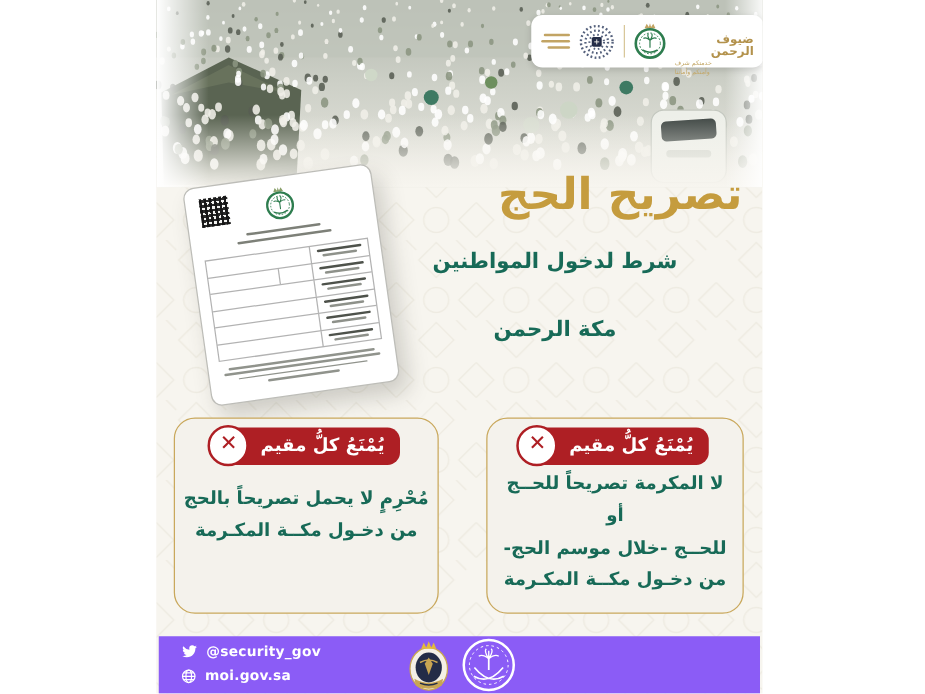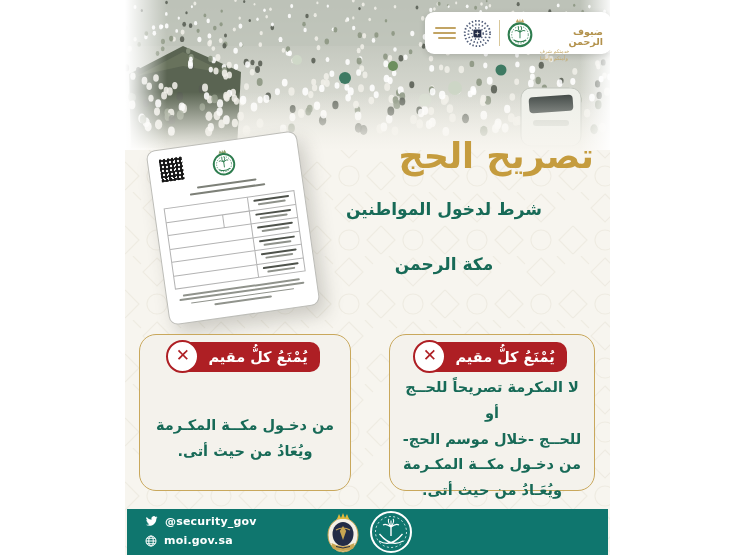--- a/index.html
+++ b/index.html
@@ -53,21 +53,21 @@
               border-radius:10px;height:30px;display:flex;align-items:center;direction:rtl;
               padding:0 12px 0 38px;font-size:14.5px;font-weight:bold;}
   .x-circle{position:absolute;left:-4px;top:-2px;width:33px;height:33px;background:#ffffff;border-radius:50%;
             border:2px solid #ae1f24;box-sizing:border-box;display:flex;align-items:center;justify-content:center;}
   .x-glyph{color:#ae1f24;font-size:17px;font-weight:bold;line-height:1;transform:translateY(-1px);}
   .rule-body{position:absolute;left:6px;right:6px;text-align:center;direction:rtl;color:#176a57;
              font-weight:bold;font-size:14.5px;line-height:1.78;}
   .rule-box.citizen .rule-body{top:52px;}
   .rule-box.resident .rule-body{top:40px;}
   
-  .footer{position:absolute;left:2px;right:2px;bottom:0;height:46px;background:#0f766e;}
+  .footer{position:absolute;left:2px;right:2px;bottom:0;height:46px;background:#8b5cf6;}
   .f-line{position:absolute;display:flex;align-items:center;gap:7px;color:#ffffff;
           font-size:11px;font-weight:bold;letter-spacing:.2px;}
   .f-line.tw{left:18px;top:6px;}
   .f-line.web{left:18px;top:25px;justify-content:space-between;}
   .f-logos{position:absolute;left:200px;top:1px;display:flex;gap:10px;align-items:center;}
 </style>
 </head>
 <body>
 
 <div class="stage">
@@ -665,38 +665,36 @@
     </div>
 
     <div class="rule-box citizen">
       <div class="rule-badge">
         <span class="x-circle">
           <span class="x-glyph">✕</span>
         </span>
         <span>يُمْنَعُ كلُّ مقيم</span>
       </div>
       <div class="rule-body">
-        <br>
+        <span>مُحْرِمٍ لا يحمل تصريحاً بالحج</span><br>
         <span>من دخـول مكــة المكـرمة</span><br>
-        <span>ويُعَادُ من حيث أتى.</span>
       </div>
     </div>
 
     <div class="rule-box resident">
       <div class="rule-badge">
         <span class="x-circle">
           <span class="x-glyph">✕</span>
         </span>
         <span>يُمْنَعُ كلُّ مقيم</span>
       </div>
       <div class="rule-body">
         <span>لا المكرمة تصريحاً للحــج أو</span><br>
         <span>للحــج -خلال موسم الحج-</span><br>
         <span>من دخـول مكــة المكـرمة</span><br>
-        <span>ويُعَـادُ من حيث أتى.</span>
       </div>
     </div>
 
     <div class="footer">
       <div class="f-line tw">
         <svg width="13" height="11" viewBox="0 0 24 20">
           <path fill="#ffffff" d="M23 2.3c-.8.4-1.7.6-2.6.8A4.4 4.4 0 0 0 22.4.6c-.9.5-1.8.9-2.8 1.1A4.4 4.4 0 0 0 12 5.7c0 .3 0 .7.1 1A12.5 12.5 0 0 1 3 1.6a4.4 4.4 0 0 0 1.4 5.9c-.7 0-1.4-.2-2-.5v.1c0 2.1 1.5 3.9 3.5 4.3-.6.2-1.3.2-2 .1a4.4 4.4 0 0 0 4.1 3A8.9 8.9 0 0 1 1.5 16 12.5 12.5 0 0 0 8.3 18c8.1 0 12.6-6.7 12.6-12.6v-.6c.9-.6 1.6-1.4 2.1-2.5z"></path>
         </svg>
         <span>@security_gov</span>
       </div>

